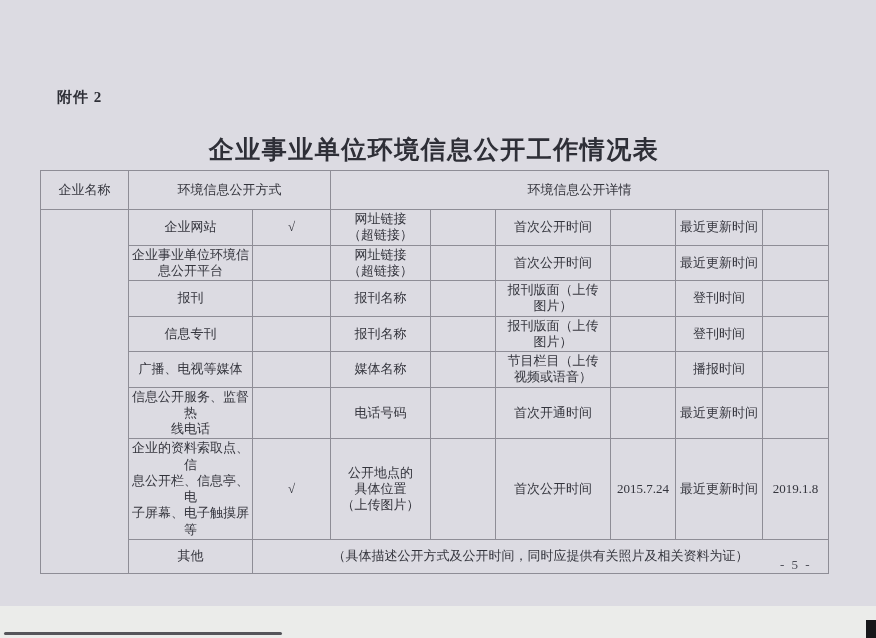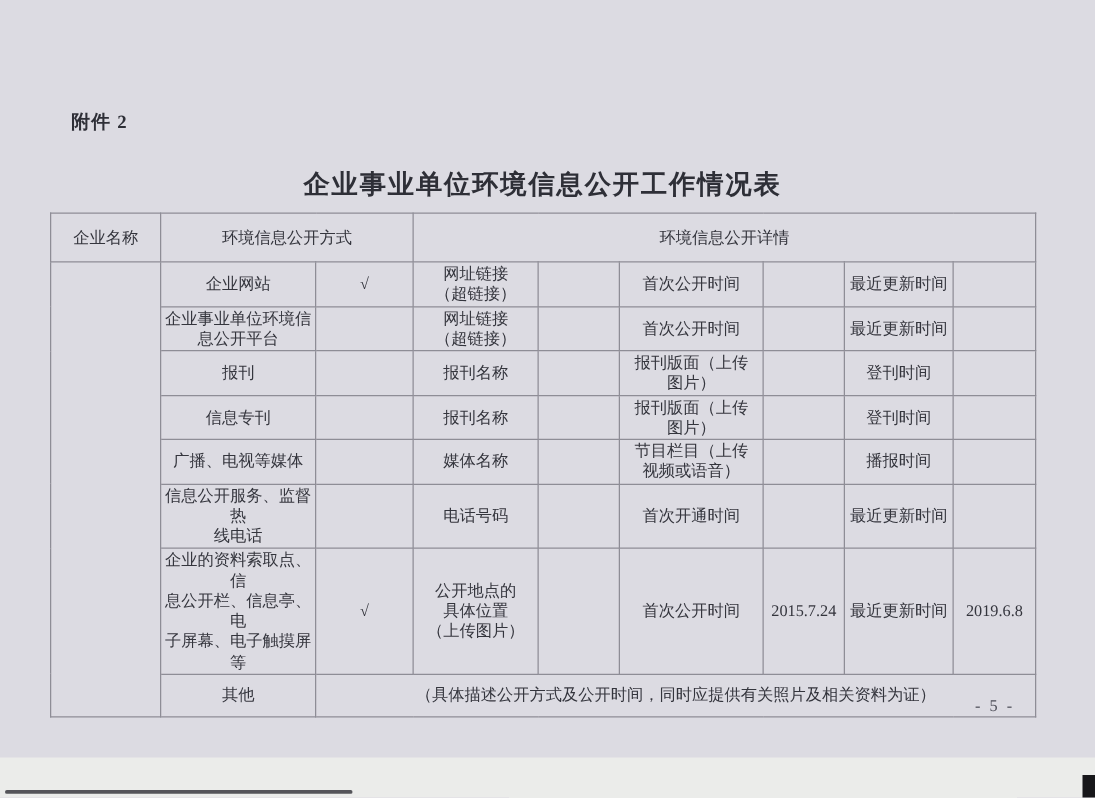--- a/index.html
+++ b/index.html
@@ -13,21 +13,21 @@
     overflow: hidden;
   }
   .attachment-label {
     position: absolute; left: 57px; top: 88px;
     font-size: 15px; font-weight: bold; color: #2e2f37;
     letter-spacing: 1px;
   }
   .doc-title {
     position: absolute; left: 40px; top: 133px; width: 788px;
     text-align: center;
-    font-size: 21px; font-weight: bold; color: #2e2f37;
+    font-size: 25px; font-weight: bold; color: #2e2f37;
     letter-spacing: 1.5px;
   }
   table.report {
     position: absolute; left: 40px; top: 170px;
     width: 788px;
     border-collapse: collapse;
     table-layout: fixed;
   }
   table.report td {
     border: 1px solid #8e8d96;
@@ -165,21 +165,21 @@
 息公开栏、信息亭、电
 子屏幕、电子触摸屏等</td>
     <td class="check">√</td>
     <td>公开地点的
 具体位置
 （上传图片）</td>
     <td></td>
     <td>首次公开时间</td>
     <td>2015.7.24</td>
     <td>最近更新时间</td>
-    <td>2019.6.8</td>
+    <td>2019.1.8</td>
   </tr>
   <tr class="h-r7">
     <td>其他</td>
     <td colspan="7">（具体描述公开方式及公开时间，同时应提供有关照片及相关资料为证）</td>
   </tr>
 </tbody>
   </table>
 
 <div class="page-number">- 5 -</div>
 

